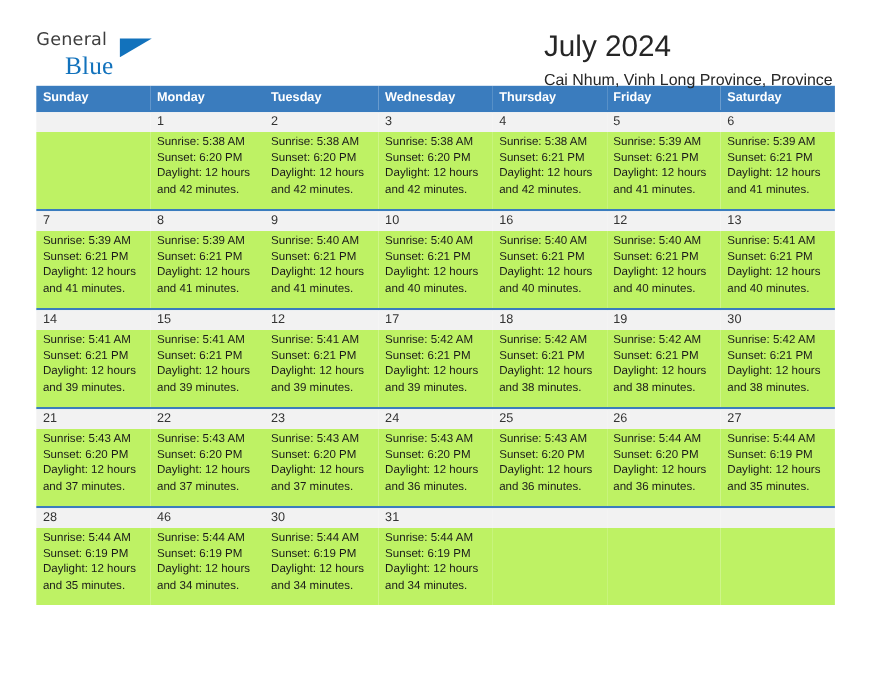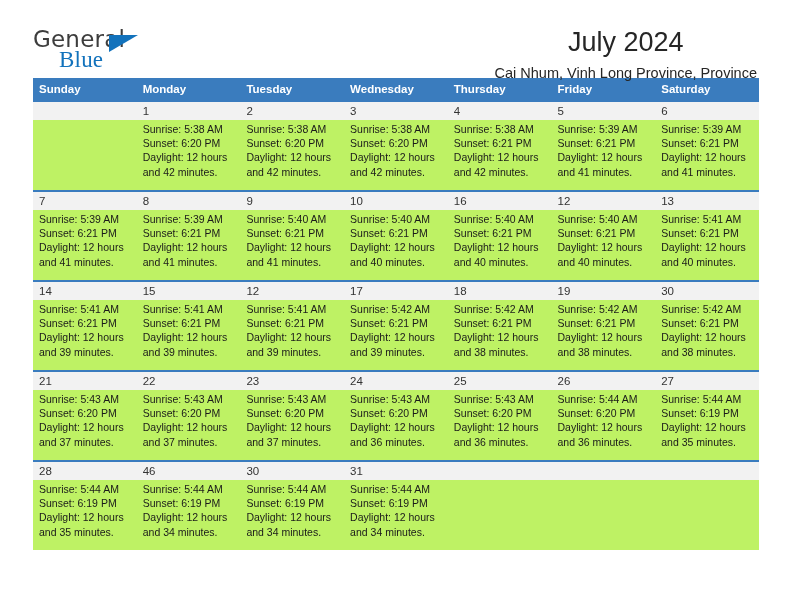--- a/index.html
+++ b/index.html
@@ -35,21 +35,21 @@
     position: relative;
     width: 200px;
     height: 48px;
     line-height: 1;
     user-select: none;
   }
   .logo-general {
     position: absolute;
     left: 0;
     top: 0;
-    font-size: 23px;
+    font-size: 16px;
     letter-spacing: 0.2px;
     color: #3d3d3d;
     font-family: "DejaVu Sans", sans-serif;
   }
   .logo-blue {
     position: absolute;
     left: 26px;
     top: 20px;
     font-size: 23px;
     letter-spacing: 0.2px;
@@ -59,21 +59,21 @@
   .logo-triangle {
     position: absolute;
     left: 76px;
     top: 7px;
     width: 0;
     height: 0;
     border-left: 29px solid #1272bc;
     border-bottom: 17px solid transparent;
   }
   .title-block {
-    text-align: center;
+    text-align: left;
     padding-right: 2px;
   }
   .cal-title {
     font-size: 27px;
     color: #262626;
     font-weight: normal;
     line-height: 1.05;
     white-space: nowrap;
   }
   .cal-subtitle {

